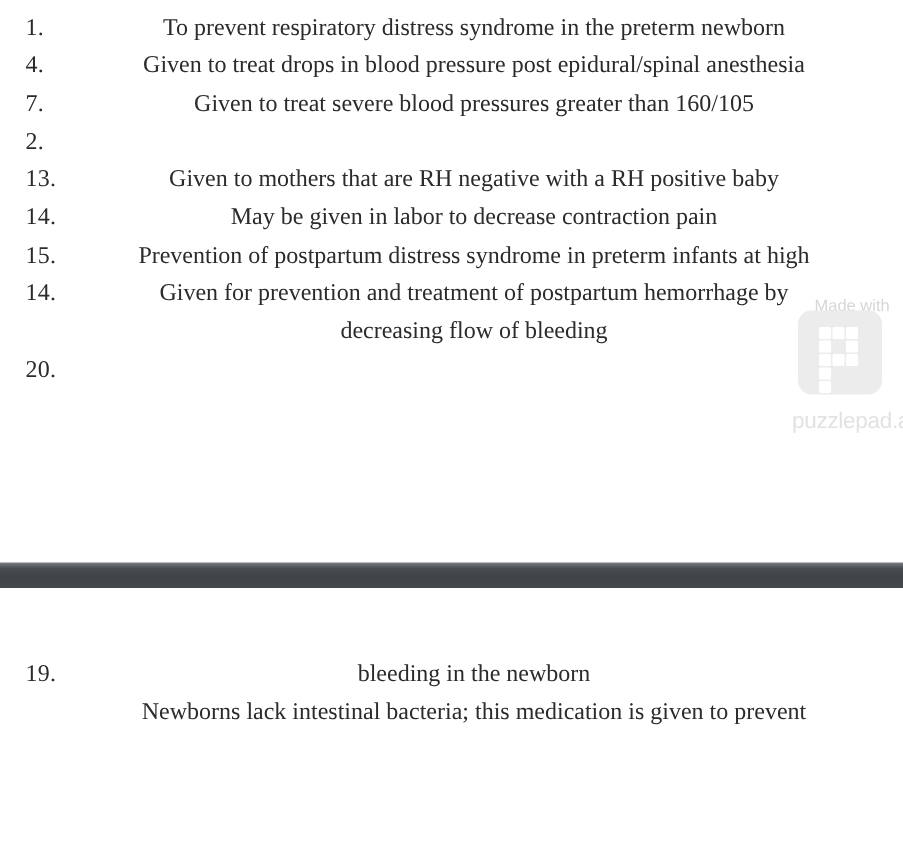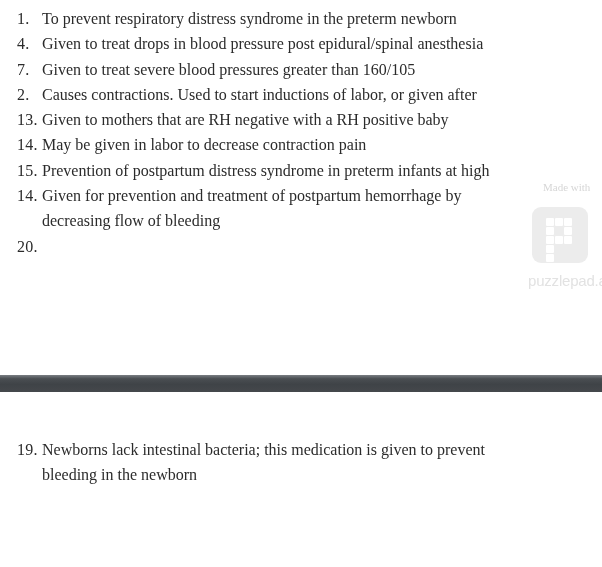--- a/index.html
+++ b/index.html
@@ -28,34 +28,34 @@
   .clue-row {
     display: grid;
     grid-template-columns: 25px 1fr;
     align-items: start;
   }
   .clue-number {
     min-height: 25.3px;
     letter-spacing: 0.2px;
   }
   .clue-lines { min-height: 25.3px; }
-  .clue-line { white-space: nowrap; }
+  .clue-line { white-space: nowrap; text-align: center; }
   .page-separator {
     position: absolute;
     left: 0;
     top: 375px;
     width: 602px;
     height: 17px;
     background: linear-gradient(to bottom, #7a7e83 0%, #4a4e52 22%, #3f4347 55%, #45484c 100%);
   }
   .watermark-made-with {
     position: absolute;
     left: 543px;
-    top: 181px;
-    font-family: Liberation Serif, serif;
+    top: 198px;
+    font-family: Liberation Sans, sans-serif;
     font-size: 11px;
     color: #d6d6d6;
   }
   .puzzlepad-logo {
     position: absolute;
     left: 532px;
     top: 207px;
     width: 56px;
     height: 56px;
     border-radius: 9px;
@@ -103,21 +103,20 @@
       </div>
       <div class="clue-row">
         <div class="clue-number">7.</div>
         <div class="clue-lines">
           <div class="clue-line">Given to treat severe blood pressures greater than 160/105</div>
         </div>
       </div>
       <div class="clue-row">
         <div class="clue-number">2.</div>
         <div class="clue-lines">
-          <div class="clue-line">Causes contractions. Used to start inductions of labor, or given after</div>
         </div>
       </div>
       <div class="clue-row">
         <div class="clue-number">13.</div>
         <div class="clue-lines">
           <div class="clue-line">Given to mothers that are RH negative with a RH positive baby</div>
         </div>
       </div>
       <div class="clue-row">
         <div class="clue-number">14.</div>
@@ -143,22 +142,22 @@
         <div class="clue-lines"></div>
       </div>
     </div>
 
   <div class="page-separator"></div>
 
   <div class="clue-list" id="clue-list-page-2">
       <div class="clue-row">
         <div class="clue-number">19.</div>
         <div class="clue-lines">
+          <div class="clue-line">bleeding in the newborn</div>
           <div class="clue-line">Newborns lack intestinal bacteria; this medication is given to prevent</div>
-          <div class="clue-line">bleeding in the newborn</div>
         </div>
       </div>
     </div>
 
   <div class="watermark-made-with">Made with</div>
 
   <div class="puzzlepad-logo">
     <div class="logo-grid" id="logo-grid">
         <div class="logo-pixel on"></div>
         <div class="logo-pixel on"></div>

